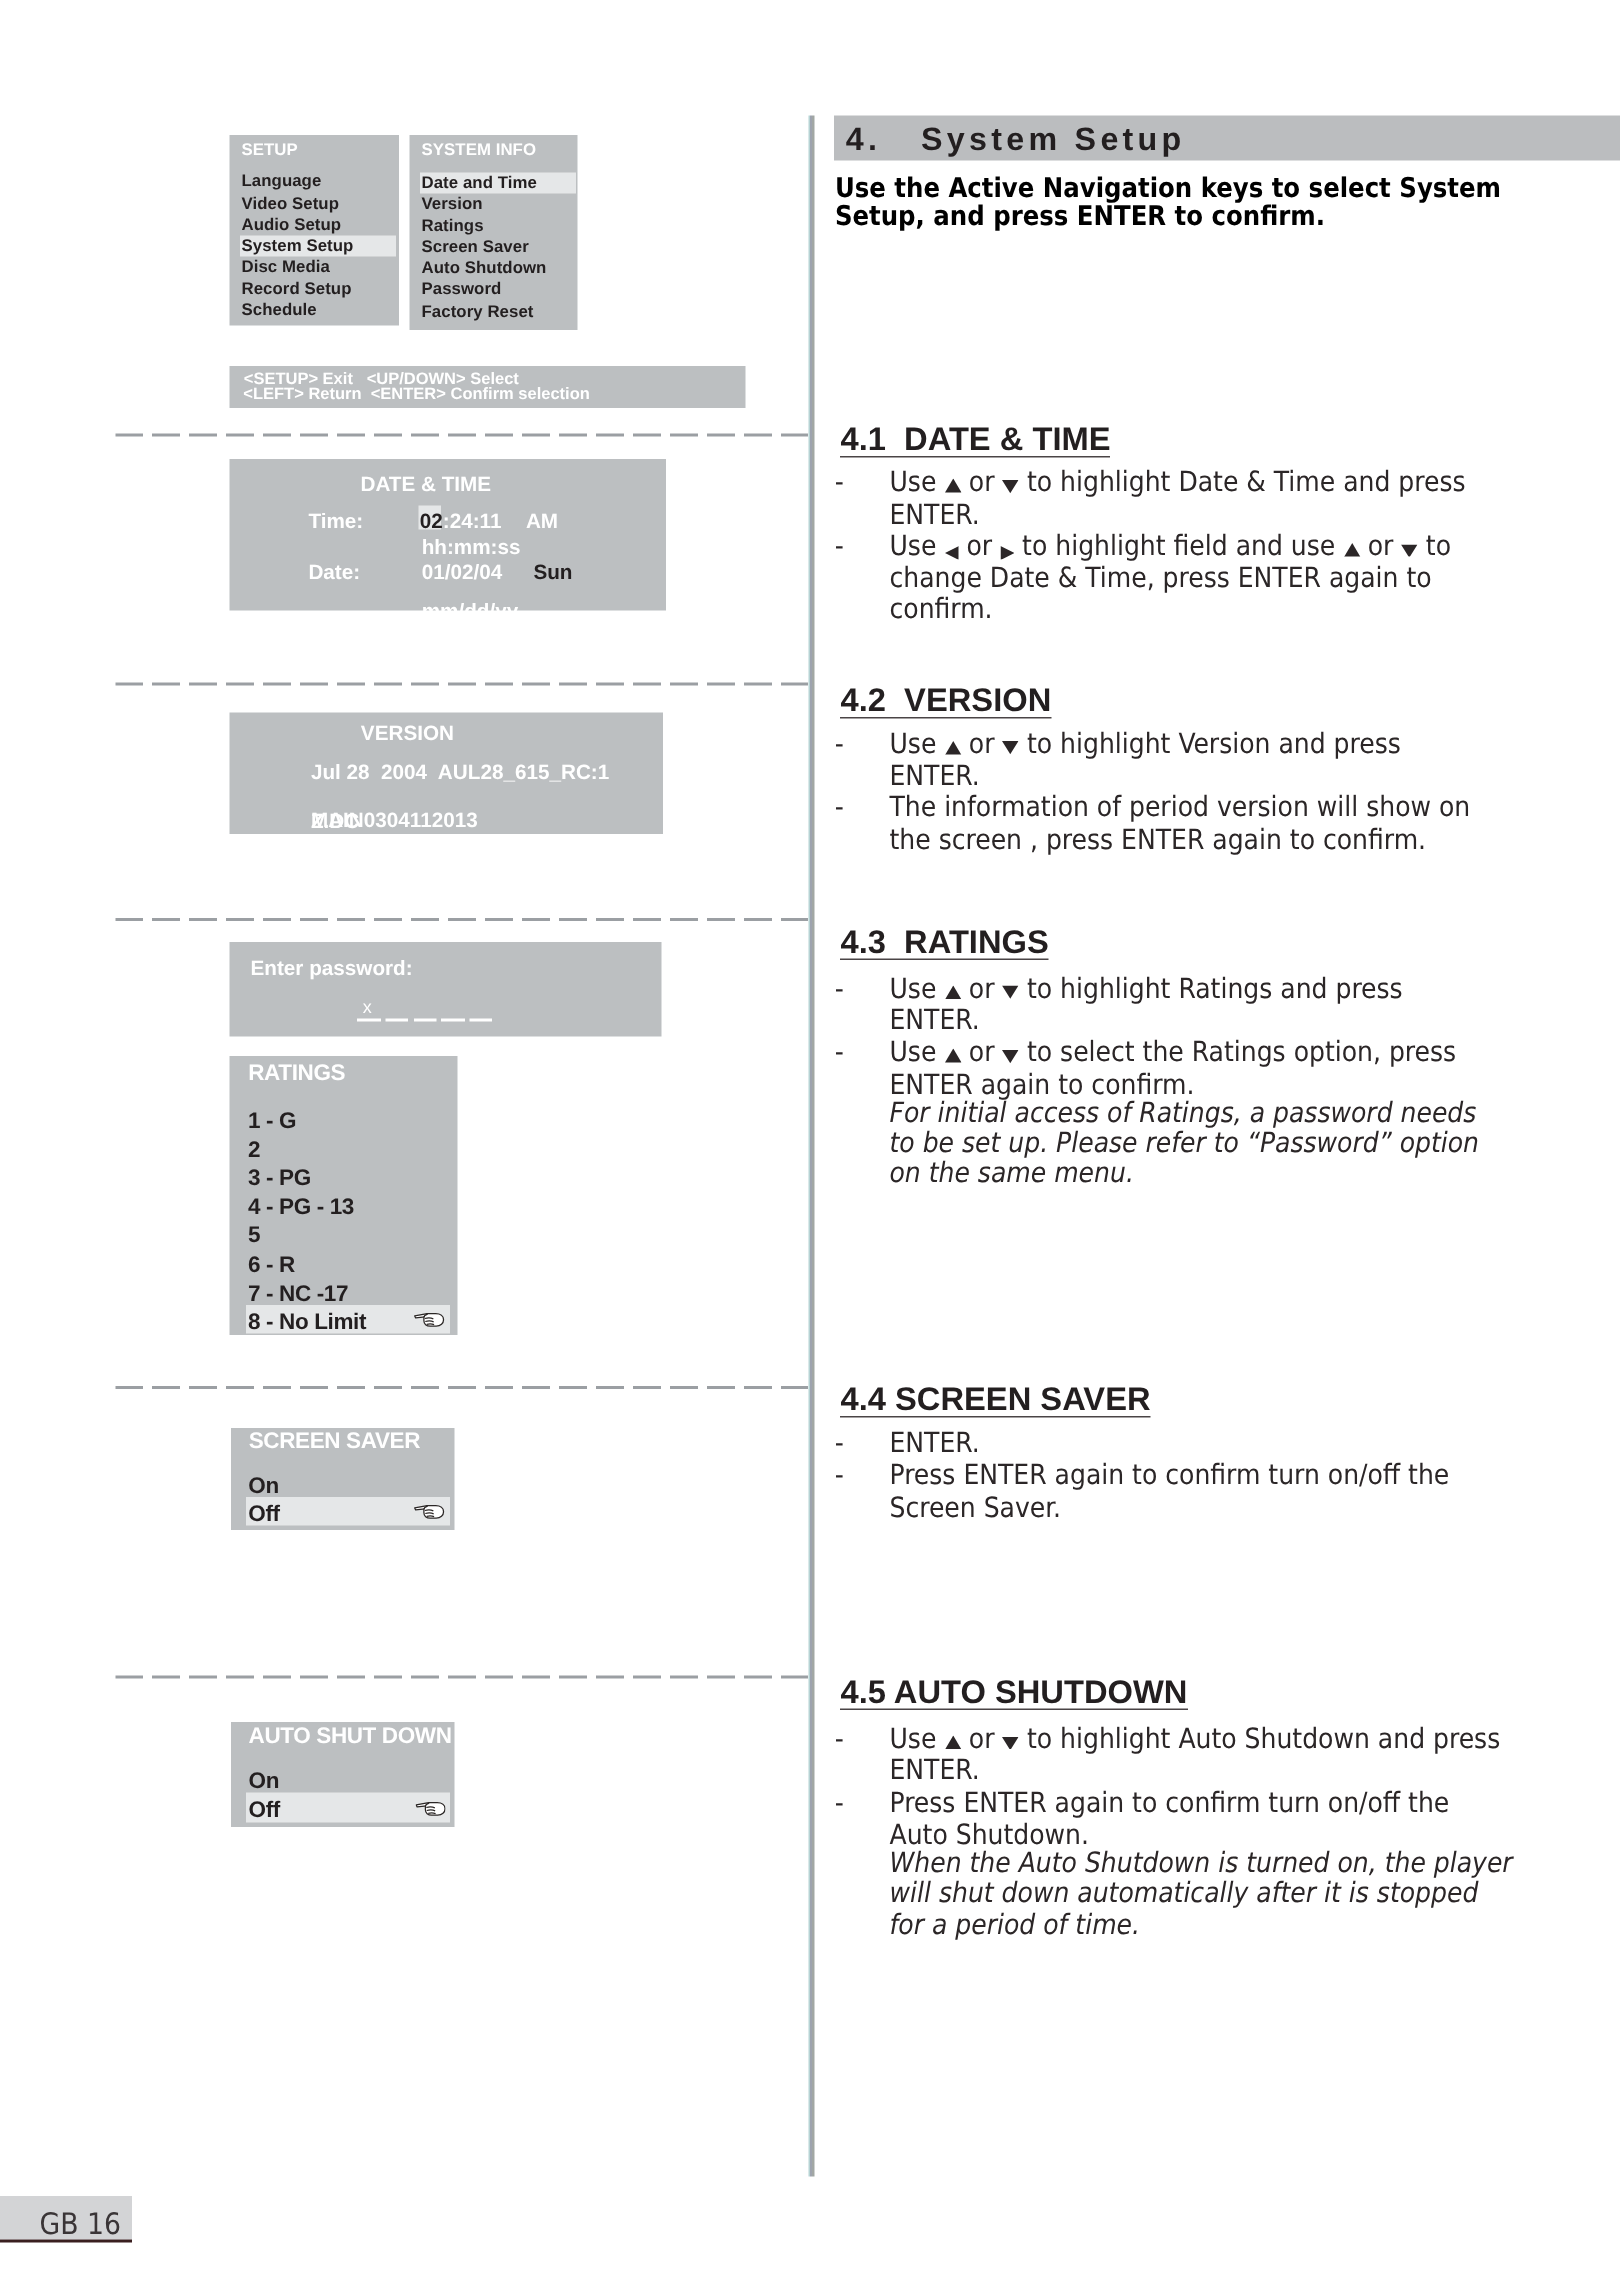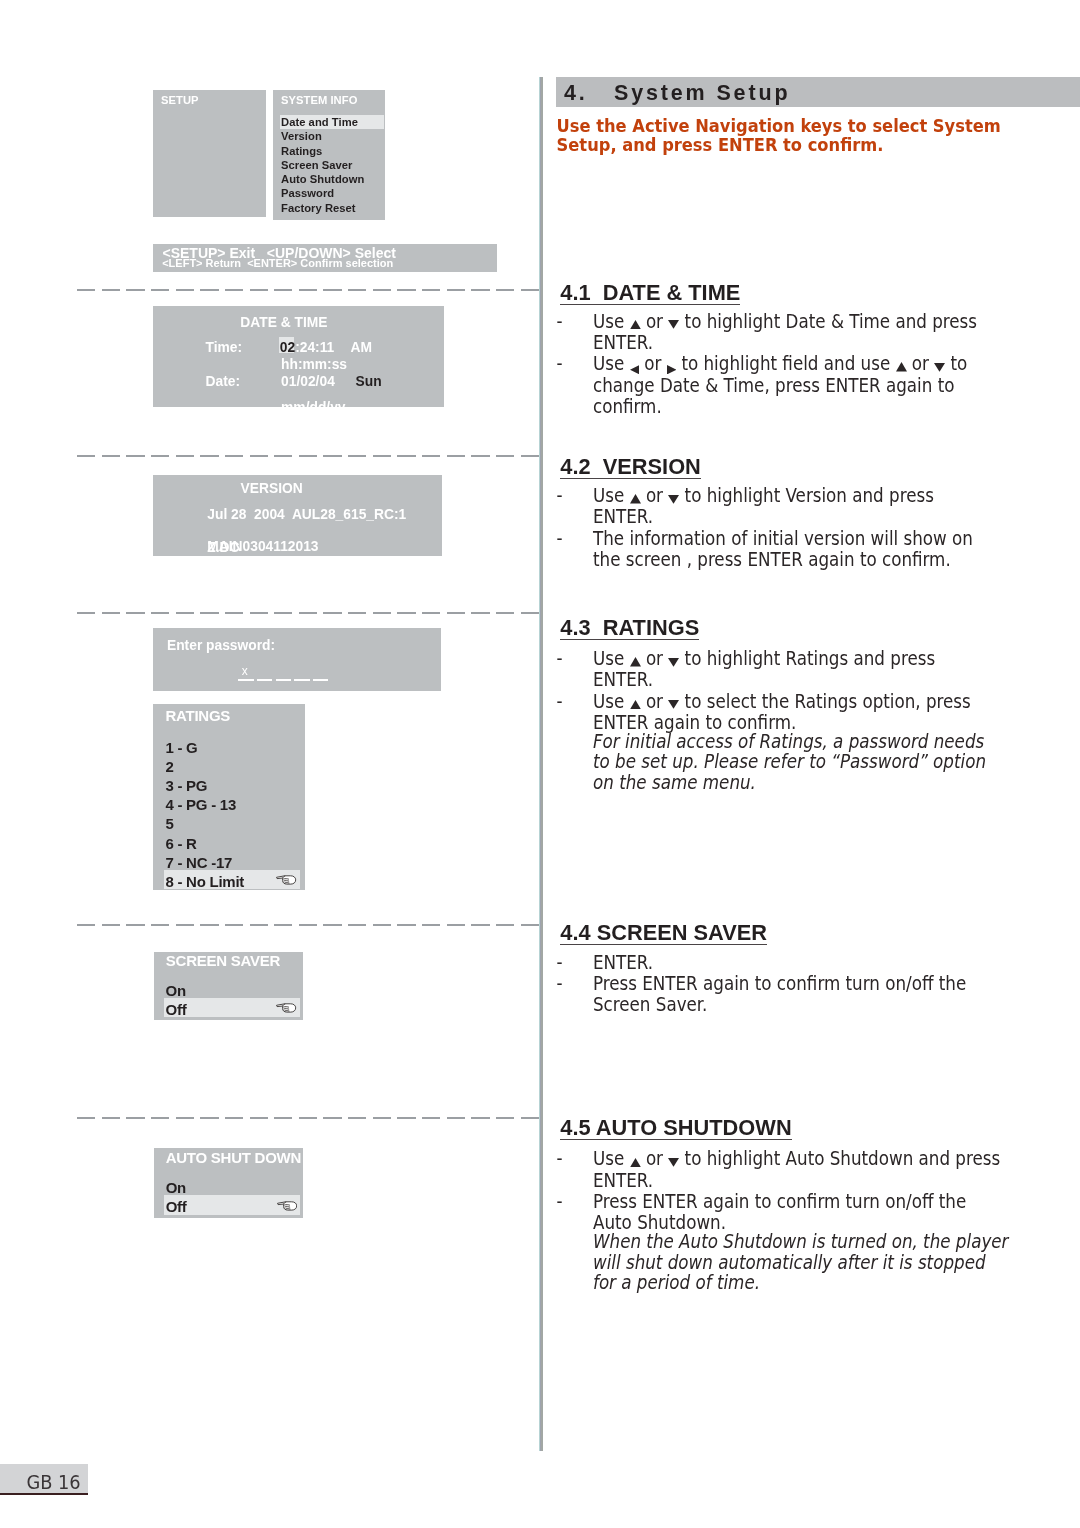--- a/index.html
+++ b/index.html
@@ -14,21 +14,21 @@
   .p13t { font-size:13.8px; line-height:14px; }
   .p15t { font-size:15px; line-height:15px; letter-spacing:-0.25px; }
   .osd-item  { color:#231f20; font-weight:bold; white-space:nowrap; }
   .osd-hl    { background:#e5e7e8; }
 
   
   .chapbar { background:#bbbdbf; }
   .chaptitle { font-family:"Liberation Sans", sans-serif; font-weight:bold; color:#231f20;
                letter-spacing:2.85px; font-size:21.5px; line-height:22px; }
   .intro { font-family:"DejaVu Sans Condensed","DejaVu Sans",sans-serif; font-weight:bold;
-           color:#c2410c; }
+           color:#000000; }
   .footer { background:#d3d4d6; color:#3a3537;
             font-family:"DejaVu Sans Condensed","DejaVu Sans",sans-serif; }
 
   
   .p13 { font-size:13.8px; line-height:14px; font-weight:bold; color:#ffffff; }
   .p13 .abs { white-space:nowrap; }
   .hlnum { color:#231f20; background:none; }
 
   
   .osd-row { height:14.25px; padding-left:8.5px; font-size:11.2px; line-height:14.25px; }
@@ -81,37 +81,46 @@
 <div class="abs" style="left:538.7px;top:77px;width:4.6px;height:1374px;background:linear-gradient(90deg,#b6d3d4 0 20%,#9ea3ae 20% 55%,#a2a7a4 55% 100%);"></div>
 
 <div class="abs dash" style="left:77px;top:289px;"></div>
 <div class="abs dash" style="left:77px;top:455px;"></div>
 <div class="abs dash" style="left:77px;top:612px;"></div>
 <div class="abs dash" style="left:77px;top:924px;"></div>
 <div class="abs dash" style="left:77px;top:1117px;"></div>
 
 <div class="abs osd" style="left:152.5px;top:89.5px;width:113px;height:127px;">
   <div class="abs osd-title" style="left:8.5px;top:4.5px;font-size:11.2px;letter-spacing:0.05px;">SETUP</div>
+  <div class="abs" style="left:0;top:24.9px;width:113px;">
+    <div class="osd-row"><span class="osd-item">Language</span></div>
+    <div class="osd-row"><span class="osd-item">Video Setup</span></div>
+    <div class="osd-row"><span class="osd-item">Audio Setup</span></div>
+    <div class="osd-row osd-hl"><span class="osd-item">System Setup</span></div>
+    <div class="osd-row"><span class="osd-item">Disc Media</span></div>
+    <div class="osd-row"><span class="osd-item">Record Setup</span></div>
+    <div class="osd-row"><span class="osd-item">Schedule</span></div>
+  </div>
 </div>
 
 <div class="abs osd" style="left:272.5px;top:89.5px;width:112px;height:130.5px;">
   <div class="abs osd-title" style="left:8.5px;top:4.5px;font-size:11.2px;letter-spacing:0.05px;">SYSTEM INFO</div>
   <div class="abs" style="left:0;top:25.5px;width:112px;">
     <div class="osd-row osd-hl"><span class="osd-item">Date and Time</span></div>
     <div class="osd-row"><span class="osd-item">Version</span></div>
     <div class="osd-row"><span class="osd-item">Ratings</span></div>
     <div class="osd-row"><span class="osd-item">Screen Saver</span></div>
     <div class="osd-row"><span class="osd-item">Auto Shutdown</span></div>
     <div class="osd-row"><span class="osd-item">Password</span></div>
     <div class="osd-row"><span class="osd-item">Factory Reset</span></div>
   </div>
 </div>
 
 <div class="abs osd" style="left:153px;top:244px;width:344px;height:28px;">
-  <div class="abs" style="left:9.5px;top:4.4px;font-size:14px;line-height:11.5px;font-weight:bold;color:#fff;white-space:pre;">&lt;SETUP&gt; Exit   &lt;UP/DOWN&gt; Select</div>
+  <div class="abs" style="left:9.5px;top:4.4px;font-size:11px;line-height:11.5px;font-weight:bold;color:#fff;white-space:pre;">&lt;SETUP&gt; Exit   &lt;UP/DOWN&gt; Select</div>
   <div class="abs" style="left:9.2px;top:14.4px;font-size:11px;line-height:11.5px;font-weight:bold;color:#fff;white-space:pre;">&lt;LEFT&gt; Return  &lt;ENTER&gt; Confirm selection</div>
 </div>
 
 <div class="abs osd p13" style="left:153.3px;top:305.9px;width:290.7px;height:101.1px;">
   <div class="abs osd-title p13t" style="left:87px;top:10.1px;">DATE &amp; TIME</div>
   <div class="abs" style="left:52.3px;top:34.7px;">Time:</div>
   <div class="abs" style="left:125.9px;top:31.2px;width:14.7px;height:15.9px;background:#e5e7e8;"></div>
   <div class="abs" style="left:126.5px;top:34.7px;white-space:nowrap;"><span class="osd-hl hlnum">02</span><span>:24:11</span></div>
   <div class="abs" style="left:197.3px;top:34.7px;">AM</div>
   <div class="abs" style="left:127.8px;top:52.1px;">hh:mm:ss</div>
@@ -241,21 +250,21 @@
         <span class="bdash">-</span>
         <span class="bl">Use <span class="tri tri-up"><svg viewBox="0 0 10 10" preserveAspectRatio="none">
               <polygon points="5,0 10,10 0,10" fill="#2b2627"></polygon>
             </svg></span> or <span class="tri tri-down"><svg viewBox="0 0 10 10" preserveAspectRatio="none">
               <polygon points="0,0 10,0 5,10" fill="#2b2627"></polygon>
             </svg></span> to highlight Version and press</span>
         <span class="bl">ENTER.</span>
       </div>
       <div class="bullet">
         <span class="bdash">-</span>
-        <span class="bl">The information of initial version will show on</span>
+        <span class="bl">The information of period version will show on</span>
         <span class="bl">the screen , press ENTER again to confirm.</span>
       </div>
     </div>
 </div>
 
 <div class="abs sec" style="left:556px;top:617.4px;width:460px;">
   <div class="sechead"><span>4.3</span><span class="gap">  </span><span>RATINGS</span></div>
   <div class="body" style="margin-top:8.3px;">
       <div class="bullet">
         <span class="bdash">-</span>

